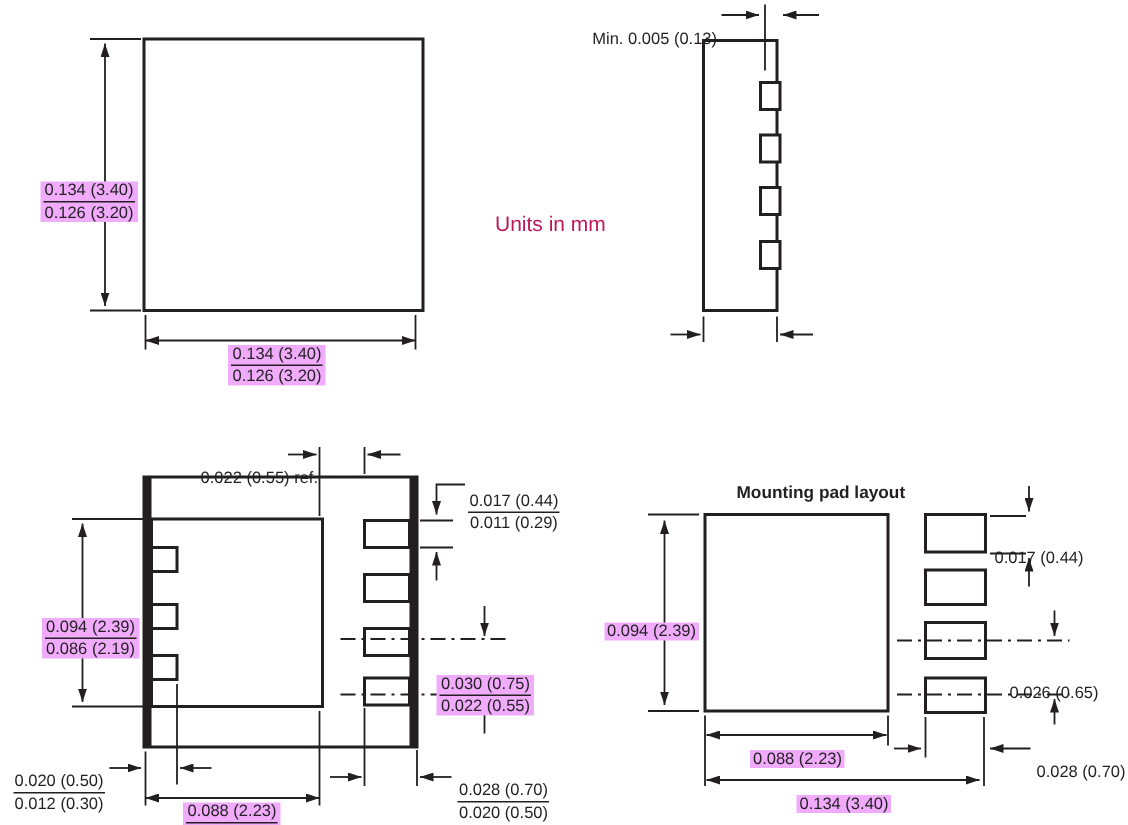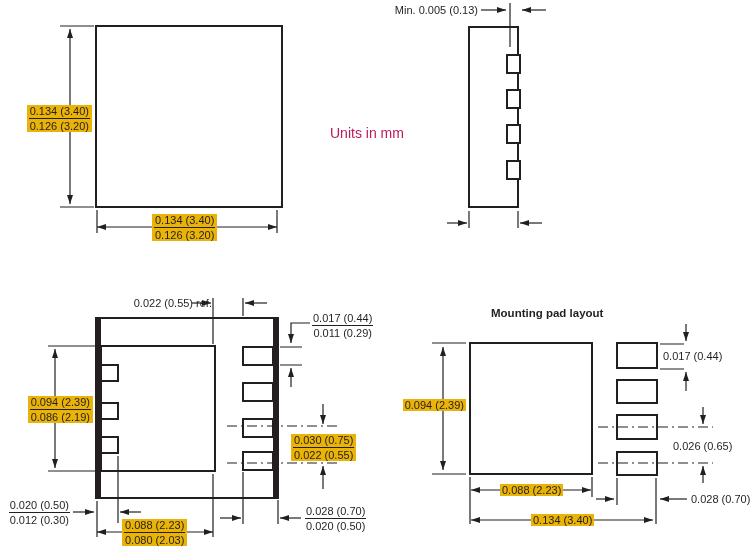--- a/index.html
+++ b/index.html
@@ -3,25 +3,25 @@
 <meta charset="utf-8">
 <style>
   html,body{margin:0;padding:0;background:#fff;}
   #canvas{position:relative;width:752px;height:550px;background:#fff;overflow:hidden;
           font-family:"Liberation Sans",sans-serif;color:#231f20;}
   svg{position:absolute;left:0;top:0;}
   .thick{stroke:#231f20;stroke-width:2;fill:#fff;}
   .thin{stroke:#231f20;stroke-width:1.2;fill:none;}
   .dash{stroke:#231f20;stroke-width:1.2;fill:none;stroke-dasharray:10 4 2 4;}
   .bar{fill:#231f20;stroke:none;}
-  .lbl{position:absolute;font-size:11px;line-height:12px;white-space:nowrap;}
+  .lbl{position:absolute;font-size:11px;line-height:12px;white-space:nowrap;margin-top:16px;}
   .frac{display:inline-flex;flex-direction:column;align-items:center;}
   .frac .num{border-bottom:1px solid #231f20;padding:0 1px 1px 1px;}
   .frac .den{padding:1px 1px 0 1px;}
-  .bg{background:#eab308;padding:0 2px;}
+  .bg{background:#f0abfc;padding:0 2px;}
   .title{font-weight:bold;font-size:11.5px;}
   .units{font-size:14px;color:#be185d;}
 </style>
 </head>
 <body>
 
 <div id="canvas">
 
 <svg width="752" height="550" viewBox="0 0 752 550">
   <defs>

